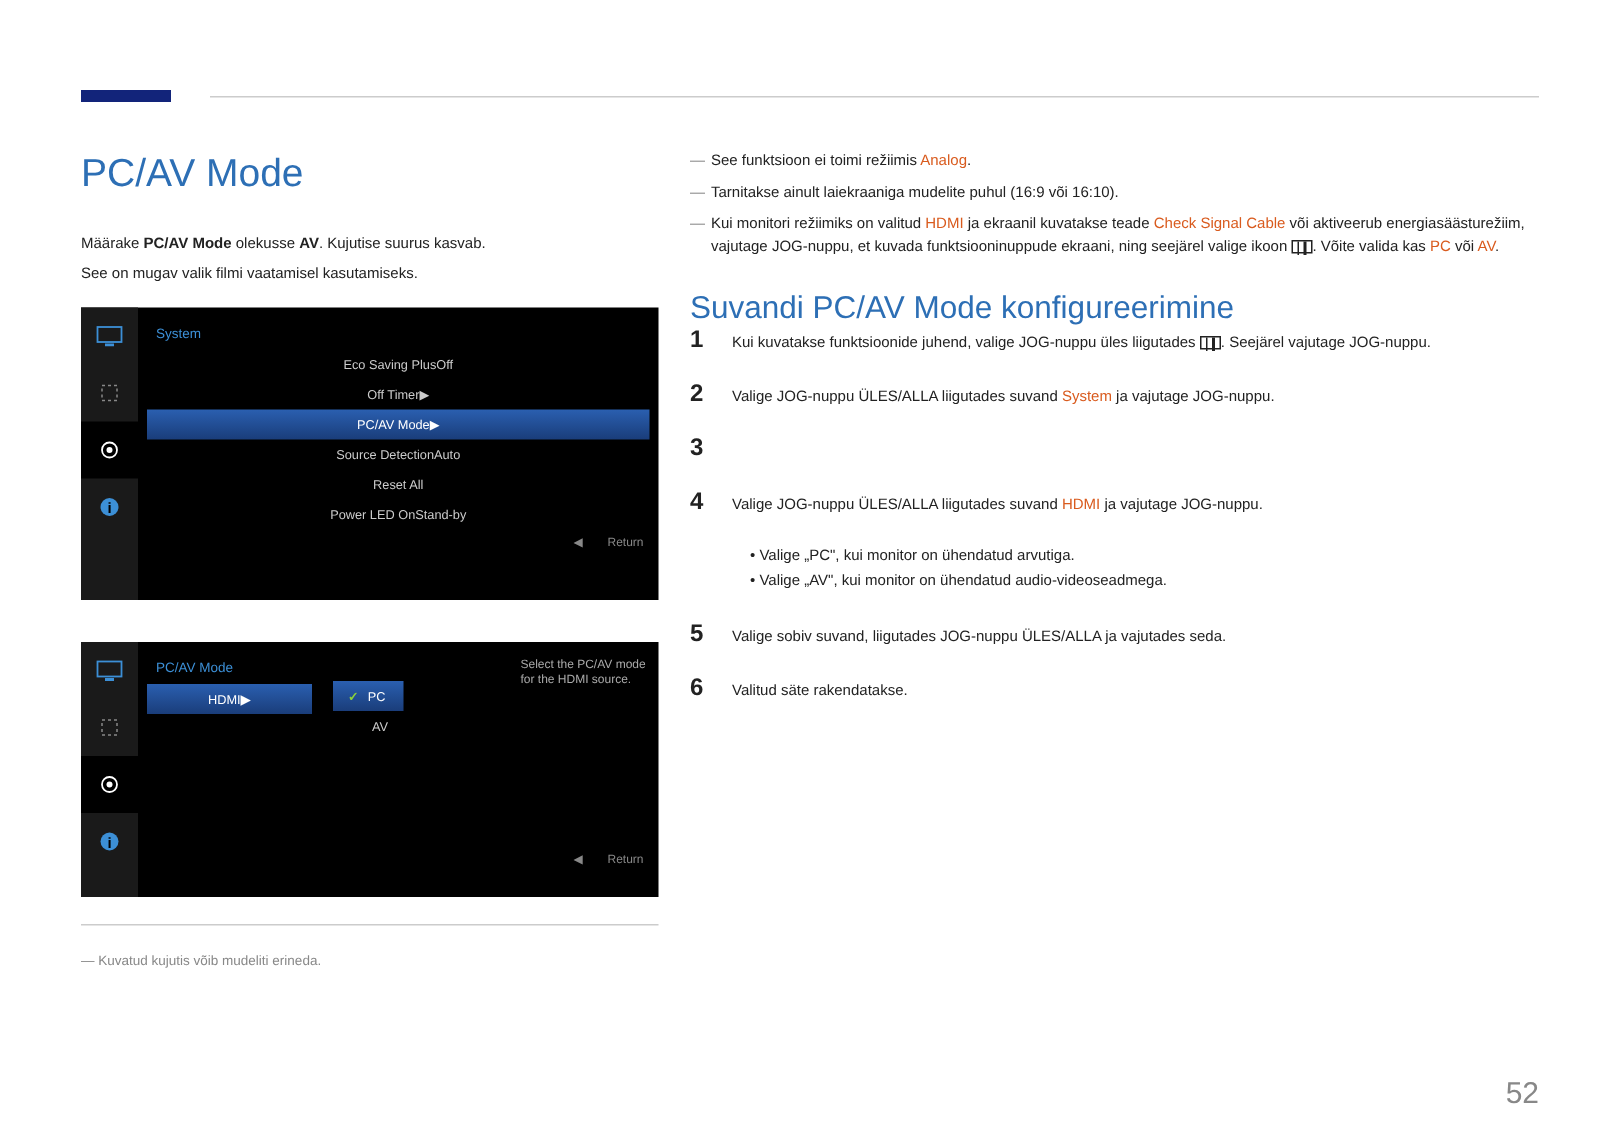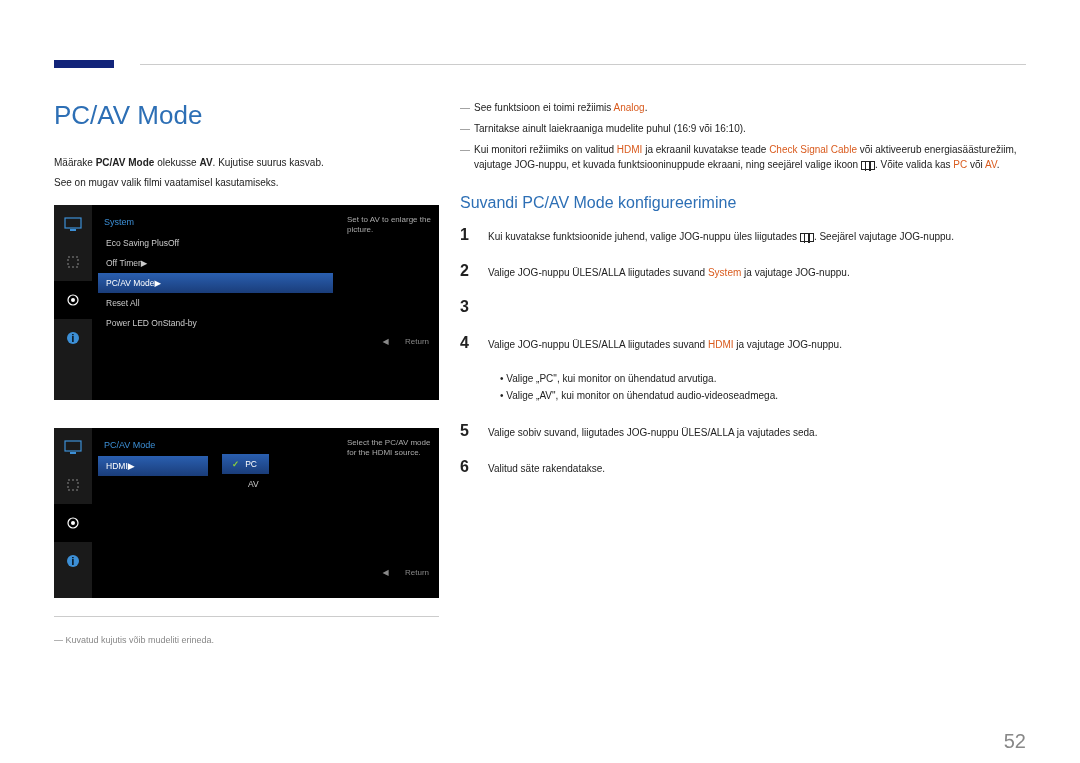--- a/index.html
+++ b/index.html
@@ -12,47 +12,47 @@
 .bold-black{font-weight:bold}
 .osd{width:385px;background:#000;position:relative;margin-top:14px;font-size:8.5px;color:#ccc}
 .osd-sidebar{position:absolute;left:0;top:0;bottom:0;width:38px;background:#1a1a1a;display:flex;flex-direction:column}
 .side-icon{width:38px;height:38px;display:flex;align-items:center;justify-content:center;color:#888}
 .side-icon.active{background:#000}
 .osd-body{margin-left:38px;padding:8px 0 4px 0}
 .osd-content{display:flex}
 .osd-left{flex:1;padding:0 6px}
 .osd-right{width:100px;padding:2px 8px;font-size:8px;color:#aaa;line-height:1.3}
 .menu-title{color:#3c8fd6;font-size:9px;padding:4px 6px 6px 6px}
-.menu-row{display:flex;justify-content:flex-start;padding:5px 8px;font-size:8.5px}
+.menu-row{display:flex;justify-content:center;padding:5px 8px;font-size:8.5px}
 .menu-row.sel{background:linear-gradient(#2a5fb0,#1a3d7a);color:#fff}
 .menu-arrow{font-size:9px}
 .osd-footer{display:flex;justify-content:flex-end;padding:4px 10px 6px;font-size:8px;color:#888;gap:6px}
 .osd2{margin-top:28px}
 .sub-options{padding-left:14px}
 .sub-row{padding:5px 10px;display:flex;align-items:center;gap:6px}
 .sub-row.sel{background:linear-gradient(#2a5fb0,#1a3d7a);color:#fff}
 .check{color:#8bd13b;font-weight:bold}
 .divider{border:none;border-top:1px solid #ccc;margin-top:18px;width:385px}
 .footnote{font-size:9px;color:#888;margin-top:18px}
 .right-col{position:absolute;top:100px;left:460px;right:54px}
 .dash-line{font-size:10px;margin-bottom:6px;line-height:1.5;display:flex}
 .dash{width:14px;flex-shrink:0;color:#888}
-.section-title{color:#2d6fb5;font-size:16px;font-weight:500;margin-top:22px;margin-bottom:14px}
+.section-title{color:#2d6fb5;font-size:21px;font-weight:500;margin-top:22px;}
 .step{display:flex;margin-bottom:18px}
 .step-num{font-size:16px;font-weight:bold;width:28px;flex-shrink:0}
 .step-text{font-size:10px;line-height:1.5;padding-top:3px}
 .bullets{margin:4px 0 18px 40px}
 .bullet{font-size:10px;line-height:1.7}
 .bullet::before{content:"• ";color:#222}
 .orange{color:#d95b1e;font-weight:normal}
 .icon-box{display:inline-block;border:1.5px solid #222;width:14px;height:9px;position:relative;vertical-align:middle}
 .icon-box::before,.icon-box::after{content:"";position:absolute;background:#222;width:1.5px;height:9px;top:0}
 .icon-box::before{left:3px}
 .icon-box::after{right:3px}
-.page-num{position:absolute;bottom:10px;right:54px;font-size:20px;color:#888}
+.page-num{position:absolute;bottom:22px;right:54px;font-size:20px;color:#888}
 svg{display:block}
 </style>
 </head>
 <body>
 
 <div class="header-bar"></div>
 <div class="header-line"></div>
 
 <div class="main">
   <h1 class="title">PC/AV Mode</h1>
@@ -98,30 +98,33 @@
               </div>
               <div class="menu-row">
                 <span>Off Timer</span>
                 <span>▶</span>
               </div>
               <div class="menu-row sel">
                 <span>PC/AV Mode</span>
                 <span>▶</span>
               </div>
               <div class="menu-row">
+                <span>Source Detection</span>
+                <span>Auto</span>
+              </div>
+              <div class="menu-row">
                 <span>Reset All</span>
                 <span></span>
               </div>
               <div class="menu-row">
                 <span>Power LED On</span>
                 <span>Stand-by</span>
               </div>
             </div>
         </div>
-        <div class="osd-right">Set to AV to enlarge the picture.</div>
       </div>
       <div class="osd-footer"><span>◀</span>&nbsp;&nbsp;<span>Return</span></div>
     </div>
   </div>
 
   <div class="osd osd2" style="height:170px">
     <div class="osd-sidebar">
       <div class="side-icon">
           <svg width="18" height="14">
             <rect x="1" y="1" width="16" height="10" fill="none" stroke="#3c8fd6" stroke-width="1.2"></rect>

